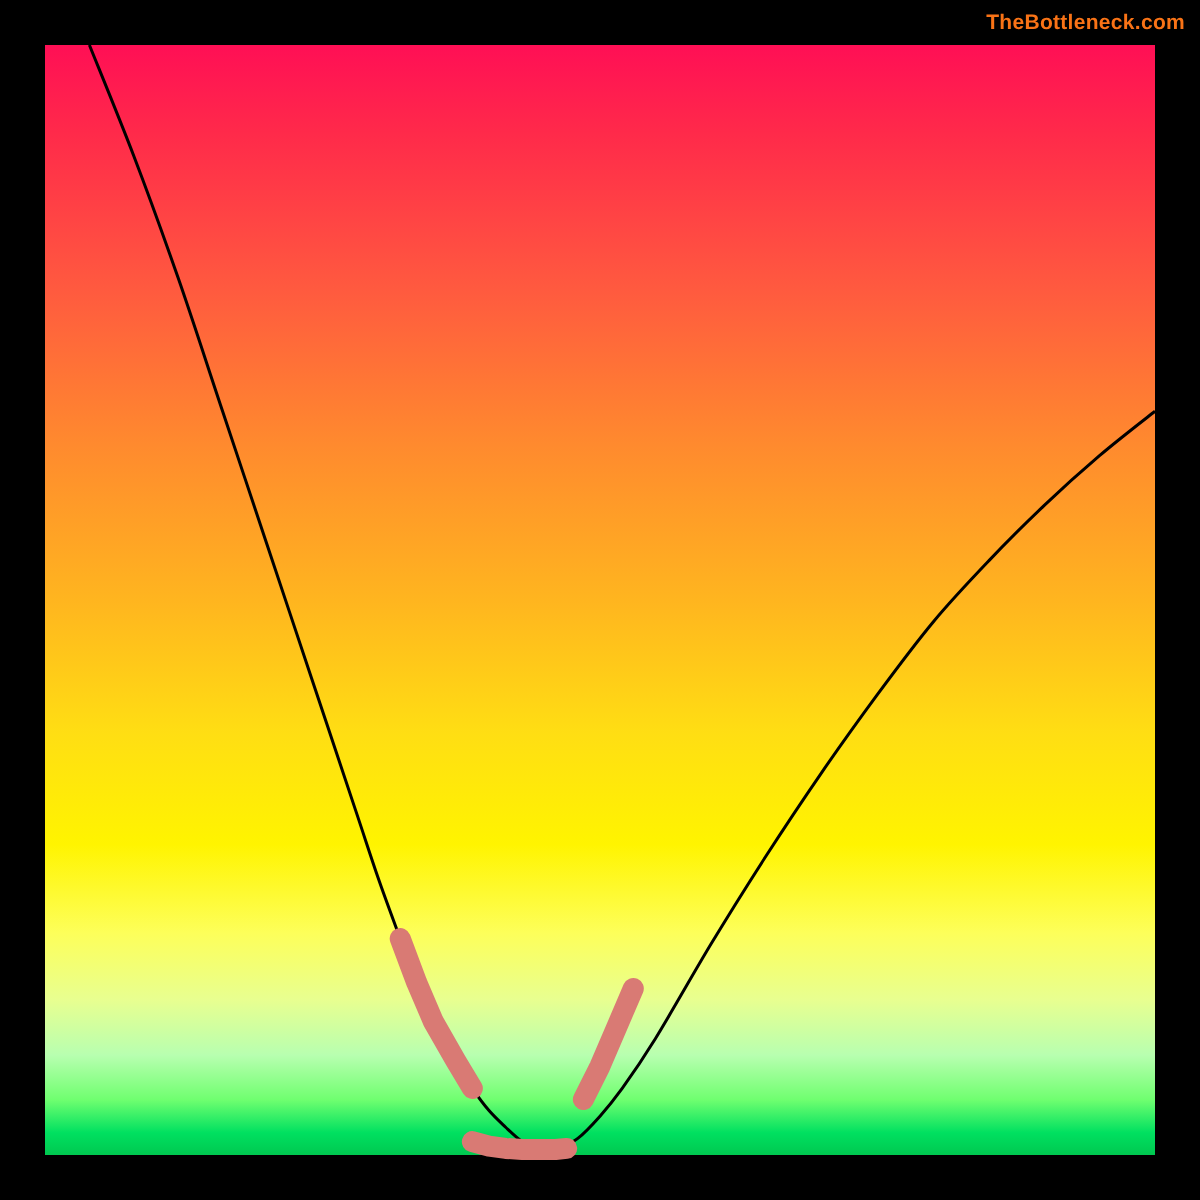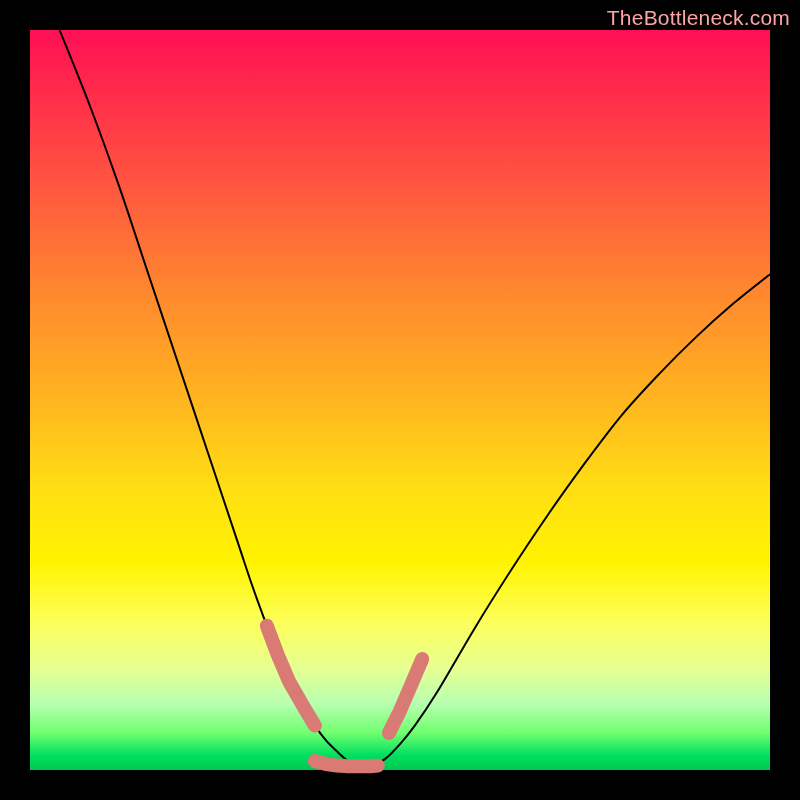--- a/index.html
+++ b/index.html
@@ -40,23 +40,23 @@
       #b8ffb0 91%,
       #70ff70 95%,
       #00e060 98%,
       #00c850 100%
     );
   }
   .watermark {
     position: absolute;
     top: 6px;
     right: 10px;
-    color: #fca5a5;
-    font-size: 21px;
-    font-weight: 400;
+    color: #f97316;
+    font-size: 14px;
+    font-weight: 700;
     letter-spacing: 0.2px;
     user-select: none;
   }
   svg.curves {
     position: absolute;
     left: 0;
     top: 0;
     width: 740px;
     height: 740px;
     overflow: visible;

